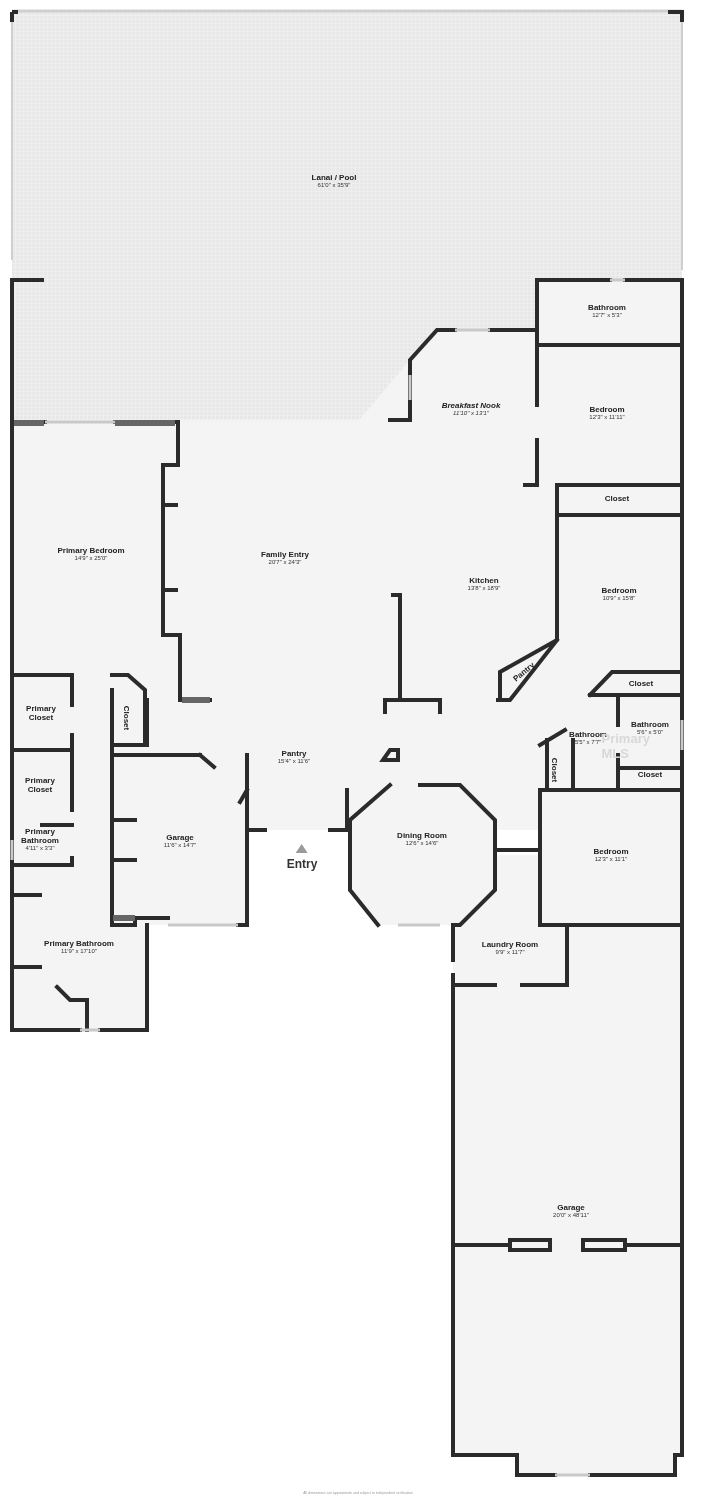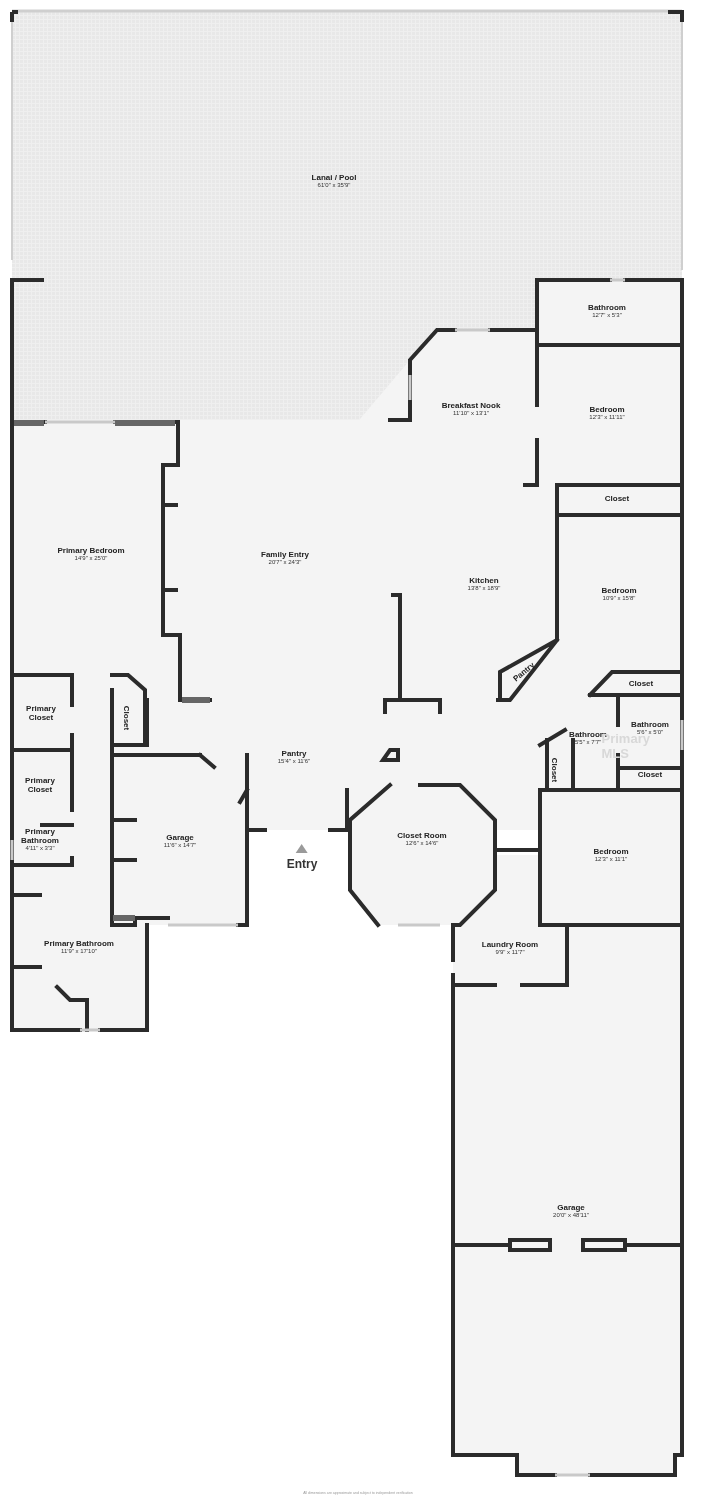--- a/index.html
+++ b/index.html
@@ -123,21 +123,21 @@
   <span class="d">61'0" x 35'9"</span>
 </div>
 <div class="label" style="left:607px;top:311px;">
   <span class="n">Bathroom</span>
   <span class="d">12'7" x 5'3"</span>
 </div>
 <div class="label" style="left:607px;top:413px;">
   <span class="n">Bedroom</span>
   <span class="d">12'3" x 11'11"</span>
 </div>
-<div class="label" style="left:471px;top:409px;">
+<div class="label" style="left:471px;top:409px;font-style:italic;">
   <span class="n">Breakfast Nook</span>
   <span class="d">11'10" x 13'1"</span>
 </div>
 <div class="label" style="left:617px;top:499px;">
   <span class="n">Closet</span>
 </div>
 <div class="label" style="left:91px;top:554px;">
   <span class="n">Primary Bedroom</span>
   <span class="d">14'9" x 25'0"</span>
 </div>
@@ -188,21 +188,21 @@
 </div>
 <div class="label" style="left:40px;top:840px;">
   <span class="n" style="white-space:normal;width:48px;">Primary Bathroom</span>
   <span class="d">4'11" x 3'3"</span>
 </div>
 <div class="label" style="left:180px;top:841px;">
   <span class="n">Garage</span>
   <span class="d">11'6" x 14'7"</span>
 </div>
 <div class="label" style="left:422px;top:839px;">
-  <span class="n">Closet Room</span>
+  <span class="n">Dining Room</span>
   <span class="d">12'6" x 14'6"</span>
 </div>
 <div class="label" style="left:611px;top:855px;">
   <span class="n">Bedroom</span>
   <span class="d">12'3" x 11'1"</span>
 </div>
 <div class="label" style="left:79px;top:947px;">
   <span class="n">Primary Bathroom</span>
   <span class="d">11'9" x 17'10"</span>
 </div>

